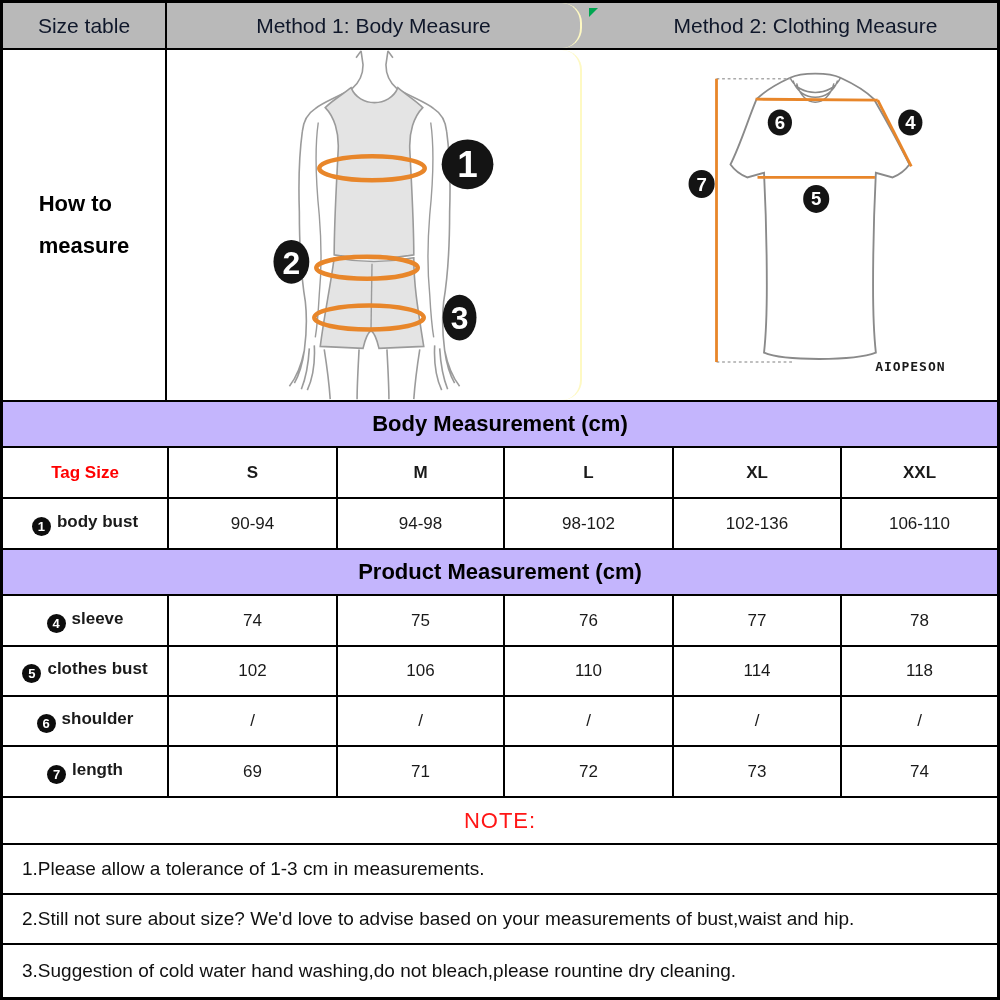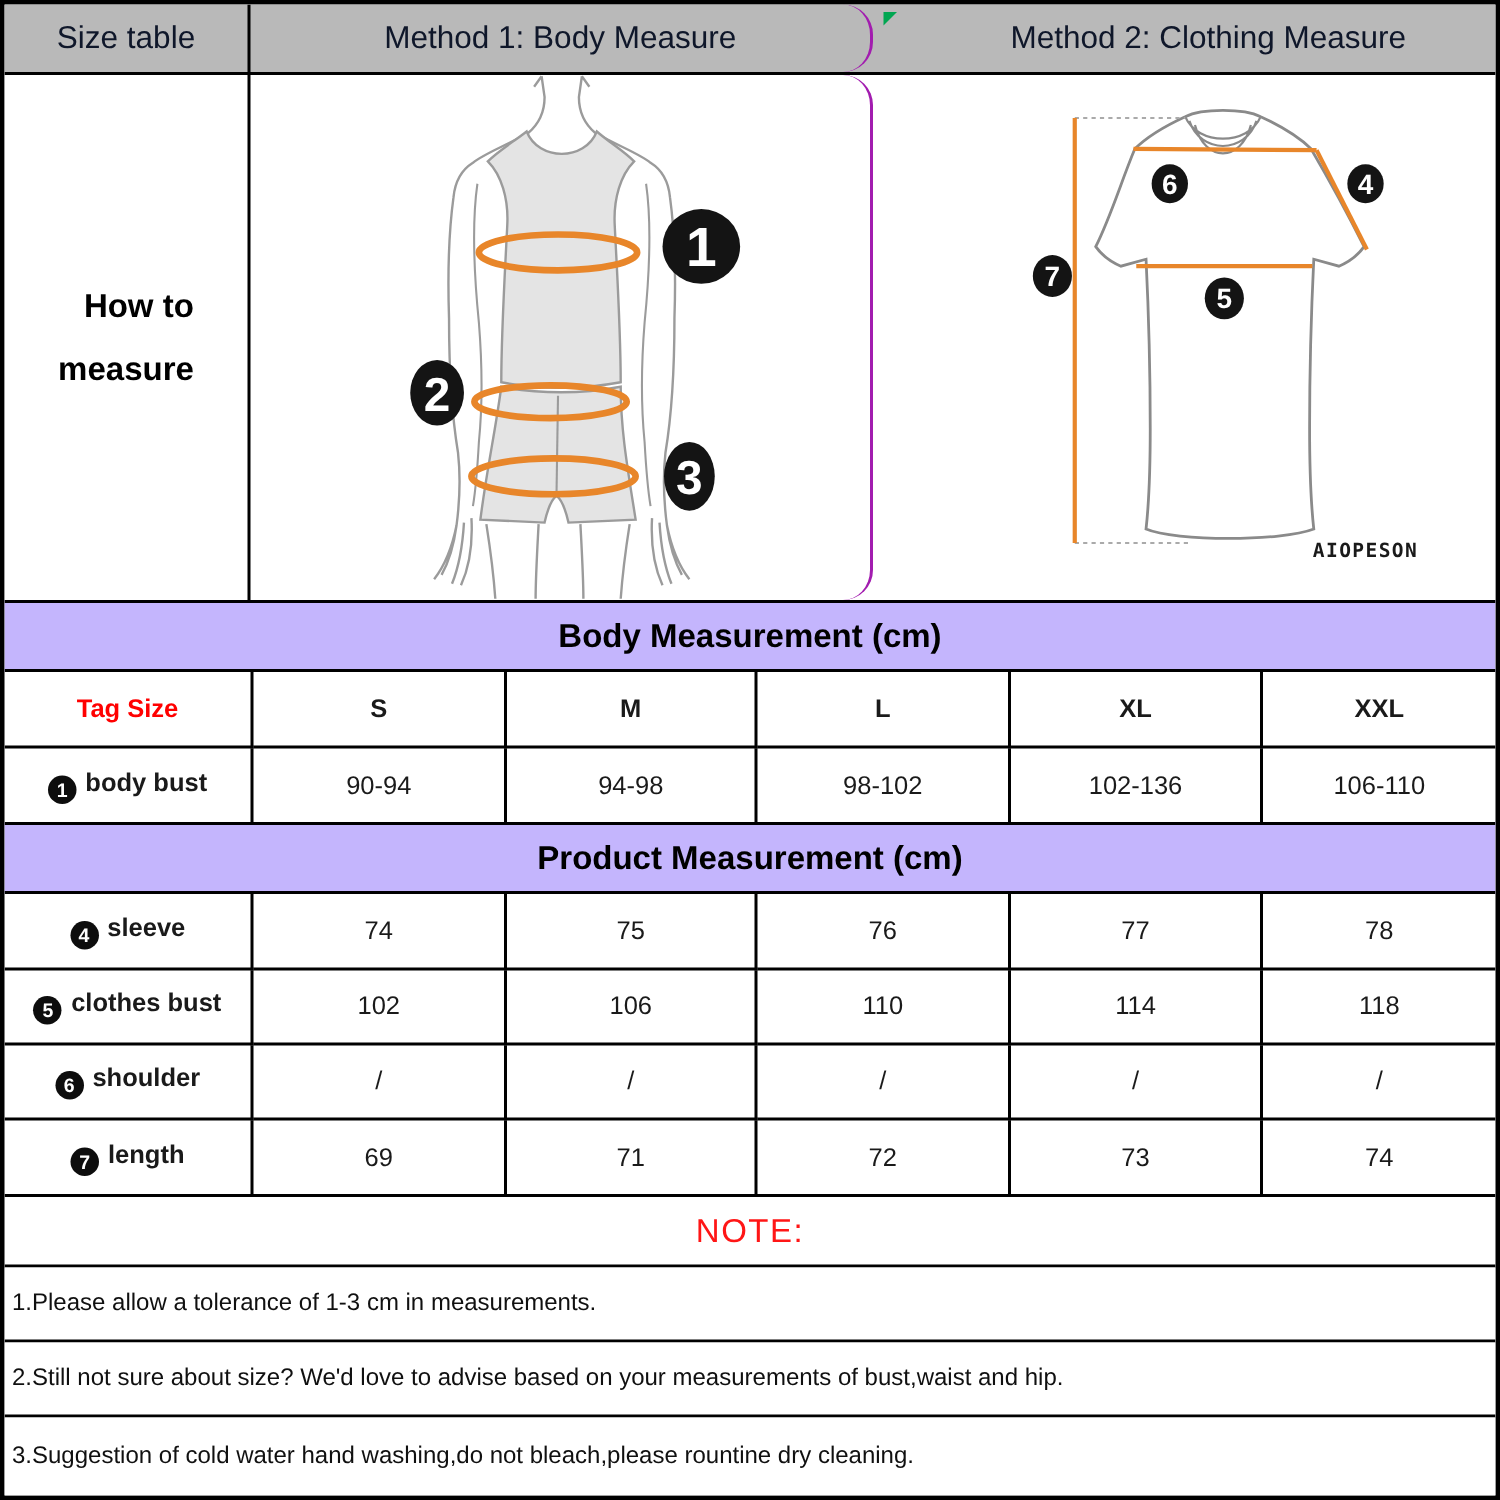--- a/index.html
+++ b/index.html
@@ -11,31 +11,31 @@
     background:#fff;
     font-family:"Liberation Sans",sans-serif;
     color:#111;
     display:flex;flex-direction:column;
     overflow:hidden;
   }
   
   .hdr{flex:0 0 47px;display:flex;background:#b9b9b9;border-bottom:2px solid #000;}
   .hc{display:flex;align-items:center;justify-content:center;font-weight:normal;font-size:21px;color:#0f172a;}
   .c1{width:164px;border-right:2px solid #000;}
-  .c2{width:415px;border-right:2px solid #a21caf;border-radius:20px;}
+  .c2{width:415px;border-right:2px solid #fef9c3;border-radius:20px;}
   .c3{flex:1;padding-left:32px;}
   .green-flag{
     position:absolute;top:5px;left:586px;width:0;height:0;
     border-top:9px solid #00a651;border-right:9px solid transparent;
   }
   
   .illus{flex:0 0 350px;display:flex;background:#fff;}
   .illus .cell{height:100%;}
   .howto{display:flex;align-items:center;justify-content:center;
-    font-weight:bold;font-size:22px;line-height:42px;text-align:right;color:#000;}
+    font-weight:bold;font-size:22px;line-height:42px;text-align:left;color:#000;}
   .figwrap{position:relative;}
   .figwrap svg{display:block;width:100%;height:100%;}
   
   .band{flex:0 0 48px;background:#c4b5fd;border-top:2px solid #000;border-bottom:2px solid #000;
     display:flex;align-items:center;justify-content:center;font-weight:bold;font-size:22px;color:#000;}
   
   .twrap{flex:0 0 auto;}
   table.meas{width:100%;border-collapse:collapse;table-layout:fixed;border-style:hidden;}
   table.meas td{border:2px solid #000;height:50px;text-align:center;
     font-size:17px;color:#1a1a1a;padding:0;vertical-align:middle;}
@@ -43,21 +43,21 @@
   td.redcell{color:#ff0000;font-weight:bold;font-size:18px;}
   td.redcell.lblcell{color:#ff0000;}
   .bullet{display:inline-flex;width:19px;height:19px;border-radius:50%;background:#0d0d0d;color:#fff;
     align-items:center;justify-content:center;font-size:13px;font-weight:bold;
     margin-right:6px;vertical-align:-4px;}
   
   .note-title{flex:0 0 49px;border-top:2px solid #000;border-bottom:2px solid #000;
     display:flex;align-items:center;justify-content:center;
     color:#ff1616;font-size:22px;font-weight:normal;letter-spacing:1px;}
   .note{flex:0 0 50px;border-bottom:2px solid #000;display:flex;align-items:center;
-    padding-left:5px;font-size:16px;color:#101010;background:#fff;}
+    padding-left:19px;font-size:19px;color:#101010;background:#fff;}
   .note.last{flex:1 1 auto;border-bottom:none;}
 </style>
 </head>
 <body>
 
 <div class="sheet">
 
   <div class="hdr">
     <div class="hc c1">Size table</div>
     <div class="hc c2">Method 1: Body  Measure</div>

